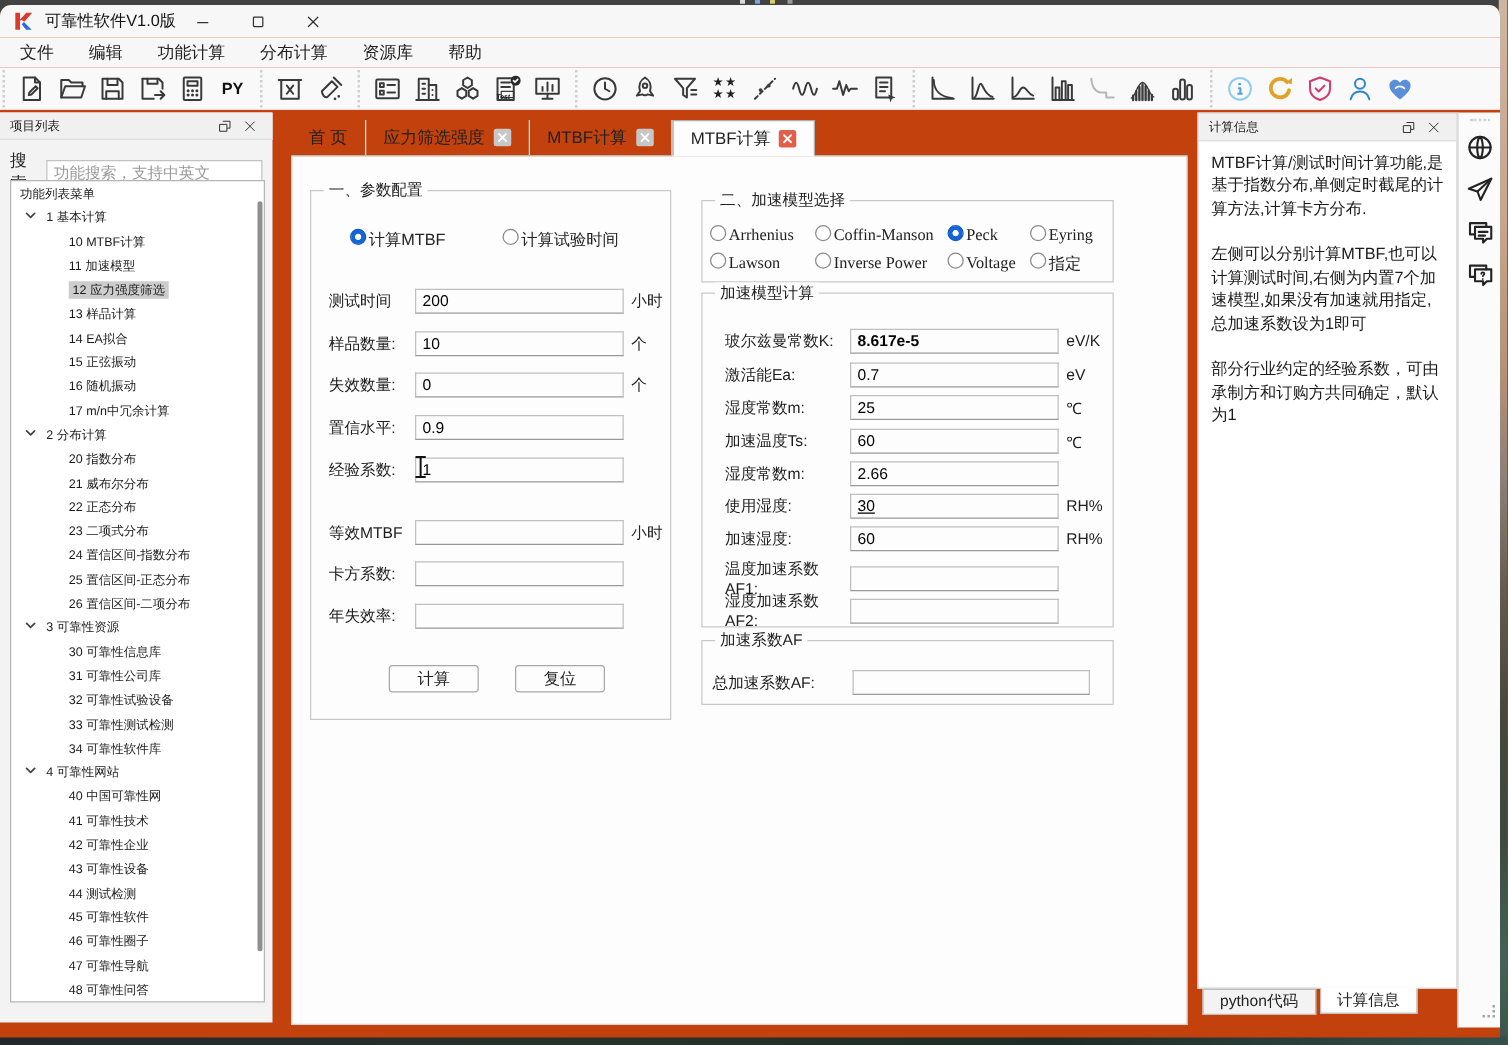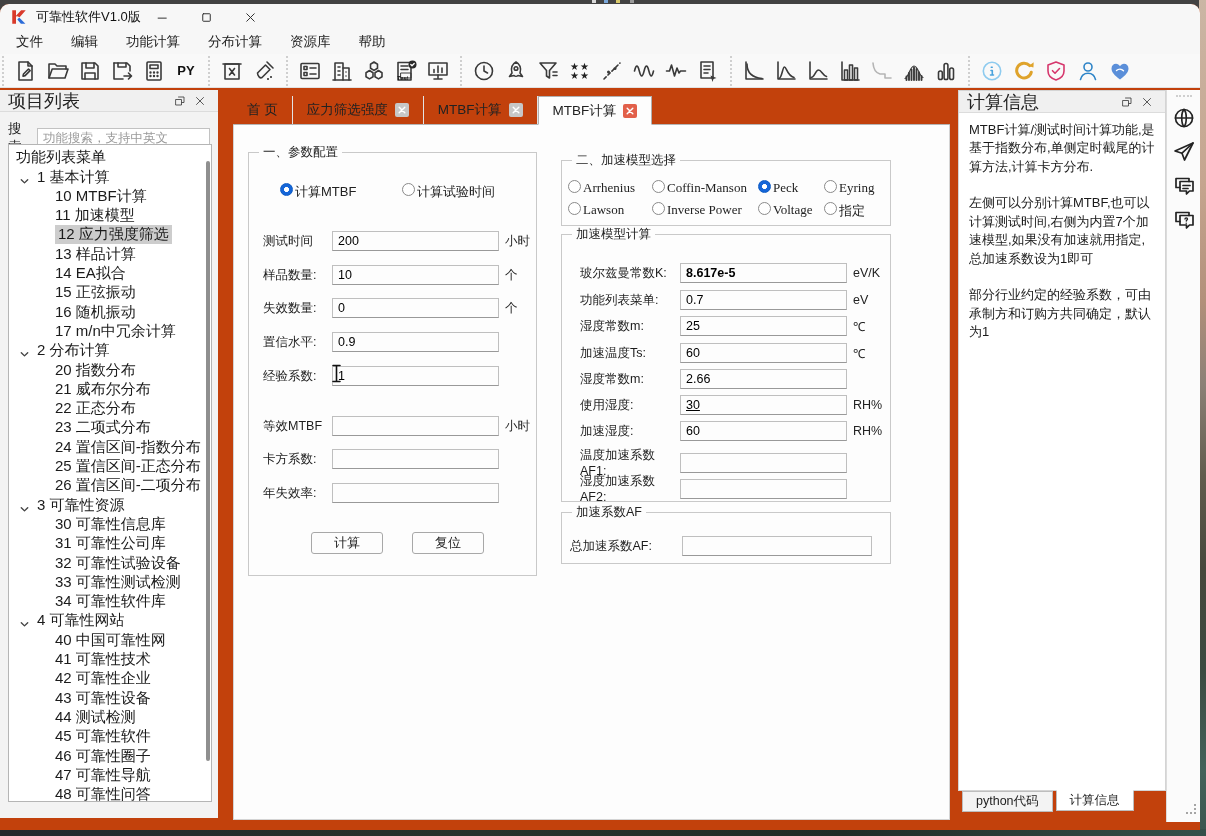--- a/index.html
+++ b/index.html
@@ -23,29 +23,29 @@
 .menubar{height:24px;display:flex;align-items:center;gap:28px;padding-left:16px;background:#f7f7f7;font-size:13.5px}
 .toolbar{height:34px;display:flex;align-items:center;background:#f9f9f9;border-bottom:1px solid #e2e2e2;padding-left:2px}
 .tg{display:flex;align-items:center;gap:2px;padding:0 7px;border-left:2px dotted #cfcfcf;height:30px}
 .ti{width:30px;height:30px;display:flex;align-items:center;justify-content:center;color:#3a3a3a;position:relative}
 .ti svg{width:24px;height:24px}
 .ti b{font-size:13px;letter-spacing:0;color:#111}
 .stars{flex-direction:column;font-size:10px;line-height:9px;color:#222;letter-spacing:1px}
 .test-lab{position:absolute;left:6px;bottom:5px;font-size:5.5px;color:#111;font-weight:bold}
 
 .side{position:absolute;left:0;top:86px;width:218px;height:728px;background:#f3f3f3}
-.dhead{height:22px;display:flex;align-items:center;padding:0 8px;font-size:18px;background:#f0f0f0;border-bottom:1px solid #dcdcdc}
+.dhead{height:22px;display:flex;align-items:center;padding:0 8px;font-size:10px;background:#f0f0f0;border-bottom:1px solid #dcdcdc}
 .dhead .sp{flex:1}
 .dbtn{width:20px;height:16px;display:flex;align-items:center;justify-content:center;color:#333}
 .dbtn svg{width:12px;height:12px}
 .srow{display:flex;align-items:center;gap:6px;padding:0 8px;margin-top:8px;font-size:13.5px}
 .srow input{flex:1;height:21px;border:1px solid #c2c2c2;background:#fff;font-size:12.5px;padding:0 5px;font-family:inherit}
 .srow input::placeholder{color:#9a9a9a}
 .tree{position:absolute;left:8px;top:54px;width:204px;height:658px;border:1px solid #b5b5b5;background:#fff;padding-top:3px;overflow:hidden}
-.trow{height:19.3px;display:flex;align-items:flex-end;font-size:15px;color:#1b1b1b;white-space:nowrap}
+.trow{height:19.3px;display:flex;align-items:flex-start;font-size:10px;color:#1b1b1b;white-space:nowrap}
 .trow.r{padding-left:7px}
 .trow.g{padding-left:10px;gap:7px}
 .trow.c{padding-left:46px}
 .chev{width:11px;height:11px;stroke:#444;stroke-width:1.5}
 .sel{background:#cdcdcd;padding:0 3px}
 .vscroll{position:absolute;right:1px;top:16px;width:4px;height:600px;background:#8f8f8f;border-radius:2px}
 
 .tabbar{position:absolute;left:233px;top:93px;width:717px;height:28px;display:flex;align-items:flex-end;border-bottom:1px solid #b5b5b5}
 .tab{height:28px;display:flex;align-items:center;gap:7px;padding:0 14px;font-size:13.5px;color:#222;border-right:1px solid #e3e3e3}
 .tab.active{background:#fdfdfd;border:1px solid #b0b0b0;border-bottom:1px solid #fdfdfd;margin-bottom:-1px;height:29px}
@@ -625,21 +625,21 @@
     </div>
 
     <div class="fs" style="left:327px;top:109px;width:330px;height:268px">
       <span class="legend">加速模型计算</span>
       <div class="frow" style="left:18px;top:28px">
         <span class="flab2">玻尔兹曼常数K:</span>
         <input class="le" style="width: 167px; font-weight: bold;" value="8.617e-5">
         <span class="funit">eV/K</span>
       </div>
       <div class="frow" style="left:18px;top:55px">
-        <span class="flab2">功能列表菜单:</span>
+        <span class="flab2">激活能Ea:</span>
         <input class="le" style="width: 167px;" value="0.7">
         <span class="funit">eV</span>
       </div>
       <div class="frow" style="left:18px;top:81px">
         <span class="flab2">湿度常数m:</span>
         <input class="le" style="width: 167px;" value="25">
         <span class="funit">℃</span>
       </div>
       <div class="frow" style="left:18px;top:108px">
         <span class="flab2">加速温度Ts:</span>

